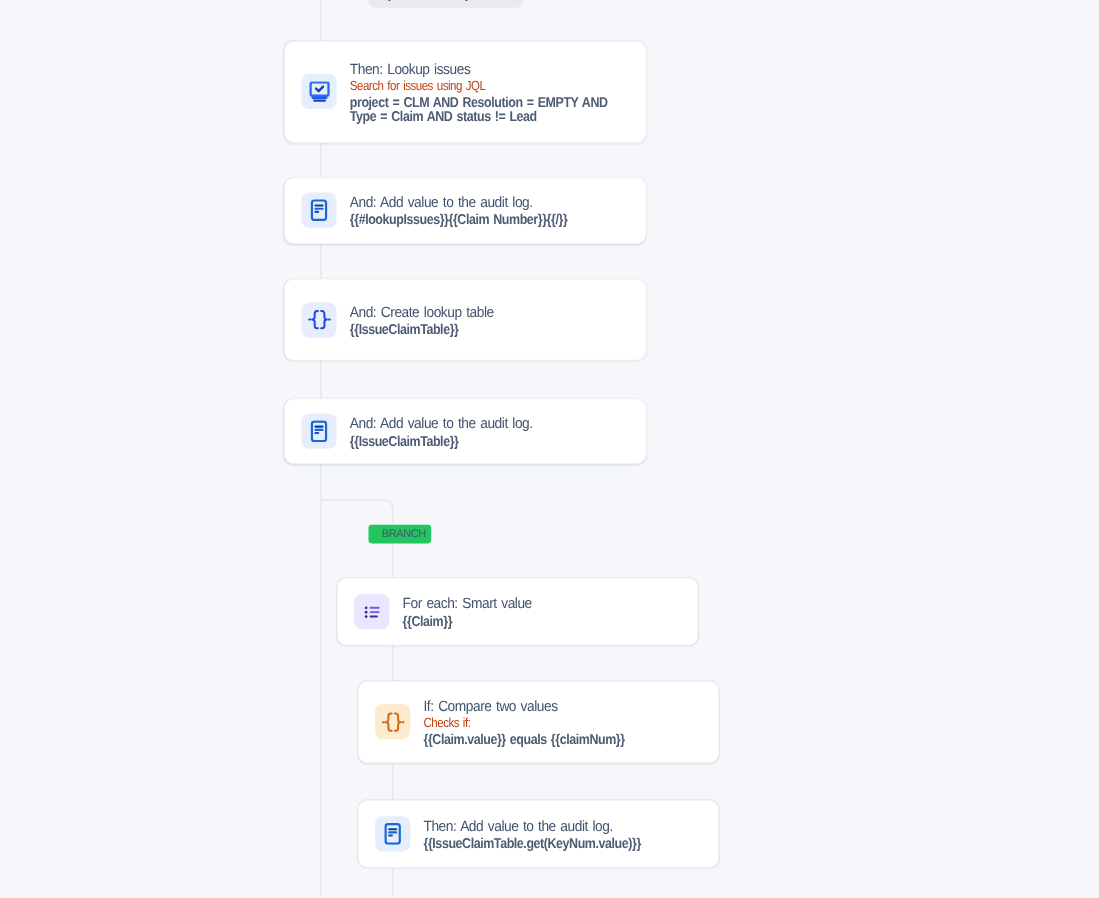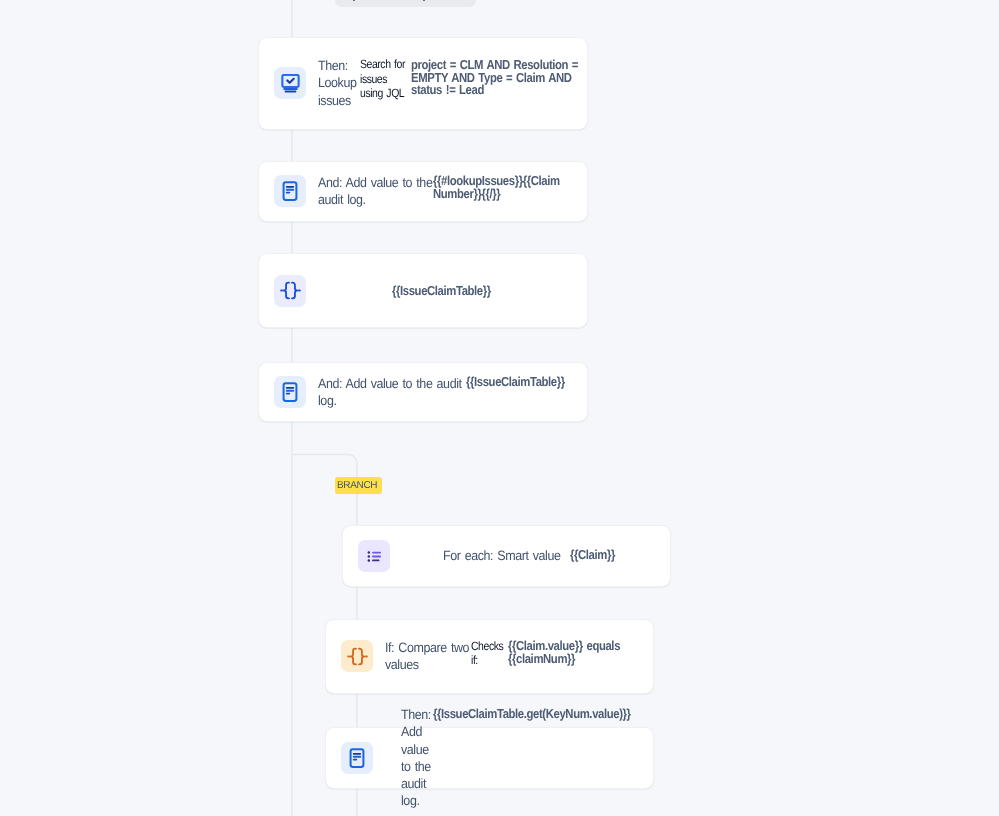--- a/index.html
+++ b/index.html
@@ -11,33 +11,33 @@
 
   
   .connectors{pointer-events:none;}
 
   
   .card{position:absolute;background:#ffffff;border:1px solid #f0f1f3;
         border-radius:9px;box-sizing:border-box;display:flex;align-items:center;
         box-shadow:0 1px 1px rgba(9,30,66,0.05),0 0 1px rgba(9,30,66,0.07);}
   .icon-wrap{width:32px;height:32px;border-radius:7px;display:flex;
              align-items:center;justify-content:center;flex:none;}
-  .txt{display:flex;flex-direction:row;justify-content:center;}
+  .txt{display:flex;flex-direction:column;justify-content:space-between;}
   .title{font-size:13.5px;letter-spacing:-0.45px;word-spacing:1.2px;color:#42526e;line-height:17.2px;}
-  .sub{font-size:12px;letter-spacing:-0.5px;word-spacing:1.2px;color:#0f172a;line-height:14.5px;}
+  .sub{font-size:12px;letter-spacing:-0.5px;word-spacing:1.2px;color:#c2410c;line-height:14.5px;}
   .smart{font-size:13px;letter-spacing:-0.45px;word-spacing:1.1px;color:#4d5b73;font-weight:bold;line-height:12.8px;padding-top:1.5px;}
   .title>span,.sub>span,.smart>span{display:block;transform-origin:0 0;}
   .title>span{transform:scaleX(0.925);width:108.1%;}
   .sub>span{transform:scaleX(0.872);width:114.7%;}
   .smart>span{transform:scaleX(0.872);width:114.7%;}
 
   
-  .branch-pill{position:absolute;z-index:2;background:#fde047;color:#44546f;
+  .branch-pill{position:absolute;z-index:2;background:#22c55e;color:#44546f;
        font-size:10px;letter-spacing:-0.35px;line-height:11px;
-       padding:3px 5px 3px 2px;border-radius:3px;white-space:nowrap;}
+       padding:3px 5px 3px 12px;border-radius:3px;white-space:nowrap;}
 
   
   .partial{position:absolute;background:#e9eaee;border-radius:7px;overflow:hidden;}
   .partial-desc{position:absolute;top:16px;width:2px;height:6px;background:#3b4252;
        border-radius:0 0 1px 1px;}
 </style>
 </head>
 <body>
 
 <div class="canvas">
@@ -97,20 +97,23 @@
 
   <div class="card" style="left:258px;top:253.1px;width:330px;height:75.1px;">
     <div class="icon-wrap" style="background:#e9ecfd;margin-left:15px;">
       <svg width="21" height="21" viewBox="0.6 1.6 22.8 20.8" fill="none">
         <path d="M10.4 3.5H9.7a2.5 2.5 0 0 0-2.5 2.5v3.5a2.5 2.5 0 0 1-2.5 2.5 2.5 2.5 0 0 1 2.5 2.5v3.5a2.5 2.5 0 0 0 2.5 2.5h0.7" stroke="#1d4ed8" stroke-width="2.0" stroke-linecap="round" stroke-linejoin="round"></path>
         <path d="M13.6 3.5h0.7a2.5 2.5 0 0 1 2.5 2.5v3.5a2.5 2.5 0 0 0 2.5 2.5 2.5 2.5 0 0 0-2.5 2.5v3.5a2.5 2.5 0 0 1-2.5 2.5h-0.7" stroke="#1d4ed8" stroke-width="2.0" stroke-linecap="round" stroke-linejoin="round"></path>
         <path d="M1.85 12h1.0M21.15 12H22.15" stroke="#1d4ed8" stroke-width="2.0" stroke-linecap="round"></path>
       </svg>
     </div>
     <div class="txt" style="margin-left:11.5px;width:262px;">
+      <div class="title">
+          <span>And: Create lookup table</span>
+        </div>
       <div class="smart">
           <span>{{IssueClaimTable}}</span>
         </div>
     </div>
   </div>
 
   <div class="card" style="left:258px;top:361.6px;width:330px;height:60.6px;">
     <div class="icon-wrap" style="background:#e6edfc;margin-left:15px;">
       <svg width="20" height="20" viewBox="0 0 24 24" fill="none">
         <rect x="4.3" y="1.5" width="15.4" height="21.2" rx="2.6" stroke="#1868db" stroke-width="2.4"></rect>
@@ -122,21 +125,21 @@
     <div class="txt" style="margin-left:11.5px;width:262px;">
       <div class="title">
           <span>And: Add value to the audit log.</span>
         </div>
       <div class="smart">
           <span>{{IssueClaimTable}}</span>
         </div>
     </div>
   </div>
 
-  <div class="card" style="left:342px;top:525.2px;width:329px;height:61.7px;">
+  <div class="card" style="left:306px;top:525.2px;width:329px;height:61.7px;">
     <div class="icon-wrap" style="background:#eae6ff;margin-left:15px;">
       <svg width="17" height="17" viewBox="0 0 24 24" fill="none">
         <circle cx="4.0" cy="6.4" r="1.75" fill="#3b2e8a"></circle>
         <circle cx="4.0" cy="12" r="1.75" fill="#3b2e8a"></circle>
         <circle cx="4.0" cy="17.6" r="1.75" fill="#2f2475"></circle>
         <path d="M9.8 6.4h10.2" stroke="#6c5ce0" stroke-width="2.5" stroke-linecap="round"></path>
         <path d="M9.8 12h10.2" stroke="#6c5ce0" stroke-width="2.5" stroke-linecap="round"></path>
         <path d="M9.8 17.6h8.0" stroke="#3b2e8a" stroke-width="2.5" stroke-linecap="round"></path>
       </svg>
     </div>
@@ -173,21 +176,21 @@
 
   <div class="card" style="left:325px;top:726.7px;width:329px;height:62.3px;">
     <div class="icon-wrap" style="background:#e6edfc;margin-left:15px;">
       <svg width="20" height="20" viewBox="0 0 24 24" fill="none">
         <rect x="4.3" y="1.5" width="15.4" height="21.2" rx="2.6" stroke="#1868db" stroke-width="2.4"></rect>
         <path d="M8.1 7.0h7.8" stroke="#0c3f8f" stroke-width="2.3" stroke-linecap="round"></path>
         <path d="M8.1 10.5h7.8" stroke="#1d62d8" stroke-width="2.3" stroke-linecap="round"></path>
         <path d="M8.1 13.9h3.0" stroke="#1b4fb8" stroke-width="2.3" stroke-linecap="round"></path>
       </svg>
     </div>
-    <div class="txt" style="margin-left:28px;width:262px;">
+    <div class="txt" style="margin-left:12px;width:262px;">
       <div class="title">
           <span>Then: Add value to the audit log.</span>
         </div>
       <div class="smart">
           <span>{{IssueClaimTable.get(KeyNum.value)}}</span>
         </div>
     </div>
   </div>
 </div>
 

